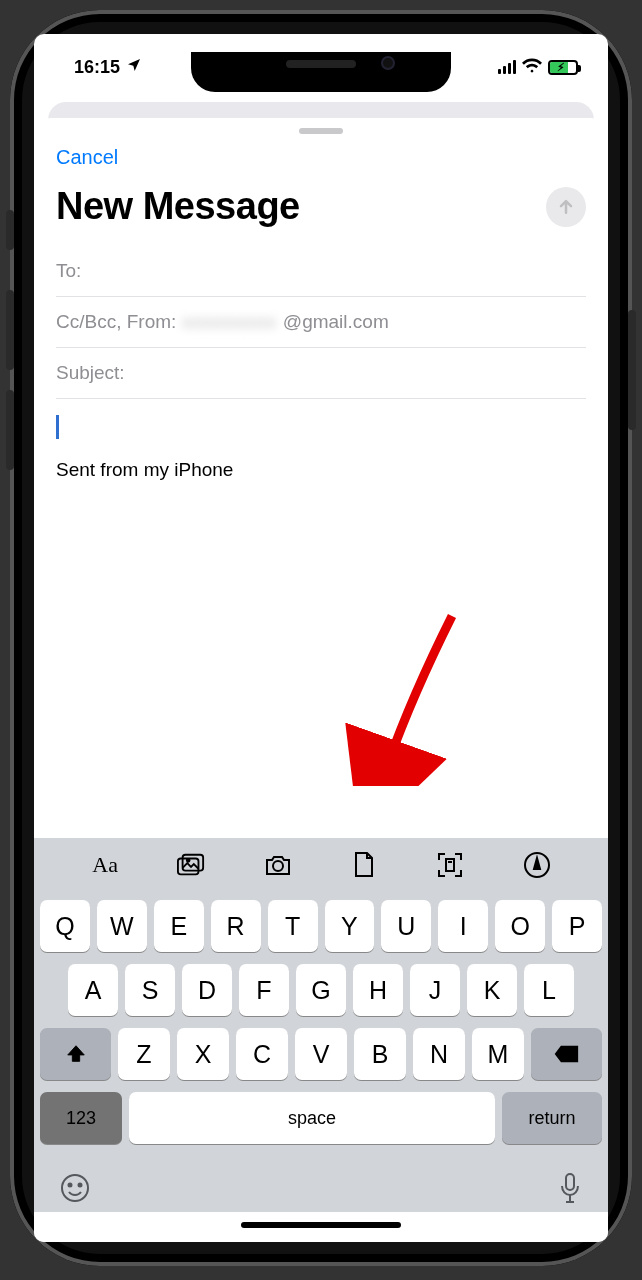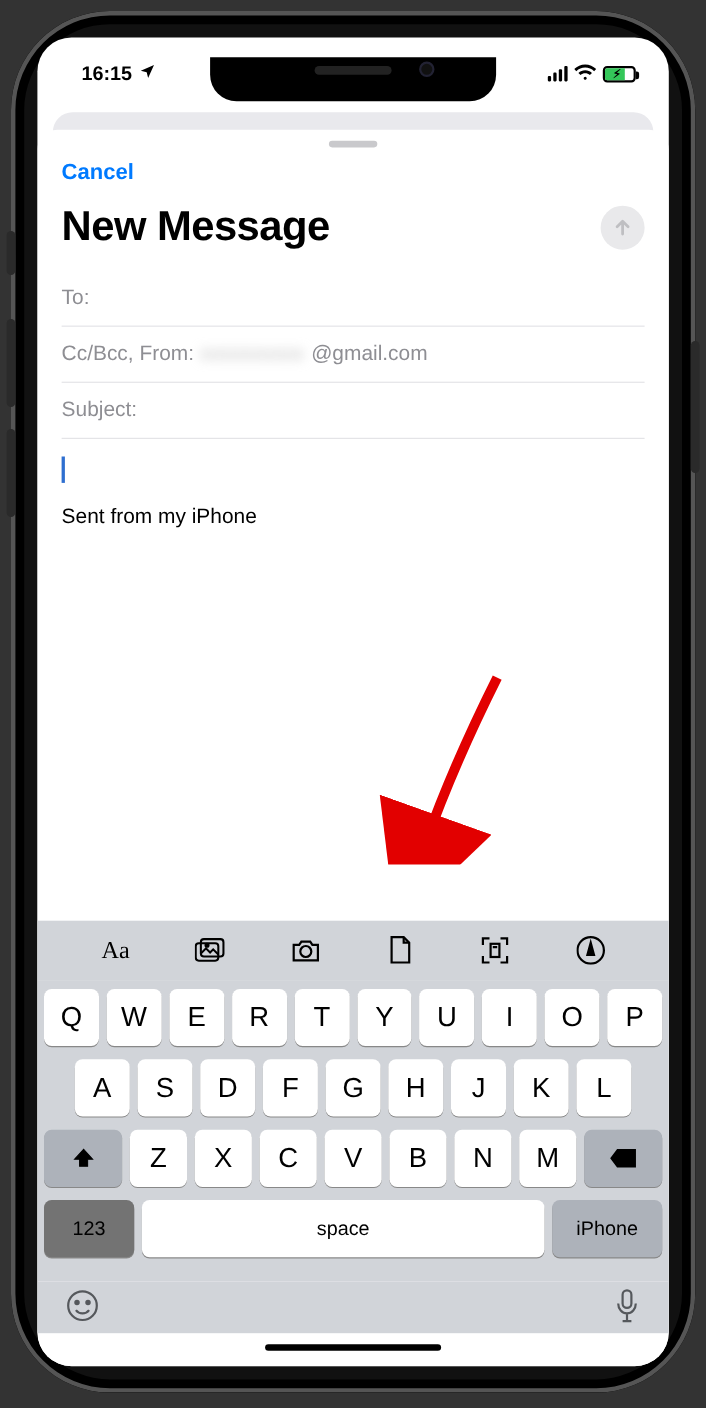--- a/index.html
+++ b/index.html
@@ -23,21 +23,21 @@
   .notch {
     position: absolute; top:18px; left:50%; transform:translateX(-50%);
     width: 260px; height: 40px; background:#000; border-radius: 0 0 24px 24px;
     z-index: 5;
   }
   .speaker { position:absolute; top:26px; left:50%; transform:translateX(-50%); width:70px; height:8px; border-radius:4px; background:#222; z-index:6;}
   .cam { position:absolute; top:22px; left:calc(50% + 60px); width:14px; height:14px; border-radius:50%; background:#111; border:2px solid #223; z-index:6;}
 
   .screen {
     position: relative; width: 100%; height: 100%;
-    border-radius: 31px; overflow: hidden; background: #fff;
+    border-radius: 10px; overflow: hidden; background: #fff;
   }
 
   
   .status {
     position: absolute; top: 0; left: 0; right: 0; height: 52px;
     display: flex; justify-content: space-between; align-items: center;
     padding: 14px 30px 0 40px;
     color: #000; font-size: 18px; font-weight: 600;
     z-index: 3;
   }
@@ -60,21 +60,21 @@
     background:#e9e9ed; border-radius:18px 18px 0 0;
   }
 
   
   .sheet {
     position:absolute; top:84px; left:0; right:0; bottom:0;
     background:#fff; border-radius:18px 18px 0 0;
     display:flex; flex-direction:column;
   }
   .grabber { width:44px; height:6px; background:#c9c9cc; border-radius:3px; margin:10px auto 0; }
-  .topbar { display:flex; justify-content:space-between; align-items:flex-end; padding:12px 22px 8px;font-weight:bold; }
+  .topbar { display:flex; justify-content:space-between; align-items:flex-end; padding:12px 22px 8px; }
   .cancel { color:#007aff; font-size:20px; }
   .title-row { display:flex; justify-content:space-between; align-items:center; padding:8px 22px 18px;}
   .title { font-size:38px; font-weight:700; letter-spacing:-0.5px;}
   .send-btn { width:40px; height:40px; border-radius:50%; background:#e9e9eb; display:flex; align-items:center; justify-content:center;}
   .send-btn svg { stroke:#bfbfc2; }
 
   .fields { padding:0 22px; }
   .field { border-bottom:1px solid #e2e2e5; padding:14px 0; font-size:19px; color:#8e8e93; }
   .field.cc { display:flex; gap:6px; align-items:center;}
   .blur { filter: blur(5px); color:#bbb; letter-spacing:1px; }
@@ -278,21 +278,21 @@
           <div class="key wide bksp">
             <svg width="26" height="20" viewBox="0 0 28 20" fill="none" stroke-width="2">
               <path d="M8 2L2 10l6 8h17V2z"></path>
                 <path d="M13 6l8 8M21 6l-8 8"></path>
             </svg>
           </div>
         </div>
         <div class="krow row4">
           <div class="key num">123</div>
           <div class="key space">space</div>
-          <div class="key return">iPhone</div>
+          <div class="key return">return</div>
         </div>
       </div>
       <div class="kb-bottom">
         <div>
           <svg width="30" height="30" viewBox="0 0 30 30" fill="none" stroke="#55585c" stroke-width="2">
             <circle cx="15" cy="15" r="13"></circle>
               <circle cx="10" cy="12" r="1.5" fill="#55585c"></circle>
               <circle cx="20" cy="12" r="1.5" fill="#55585c"></circle>
             <path d="M9 19c1.5 2 4 3 6 3s4.5-1 6-3"></path>
           </svg>

